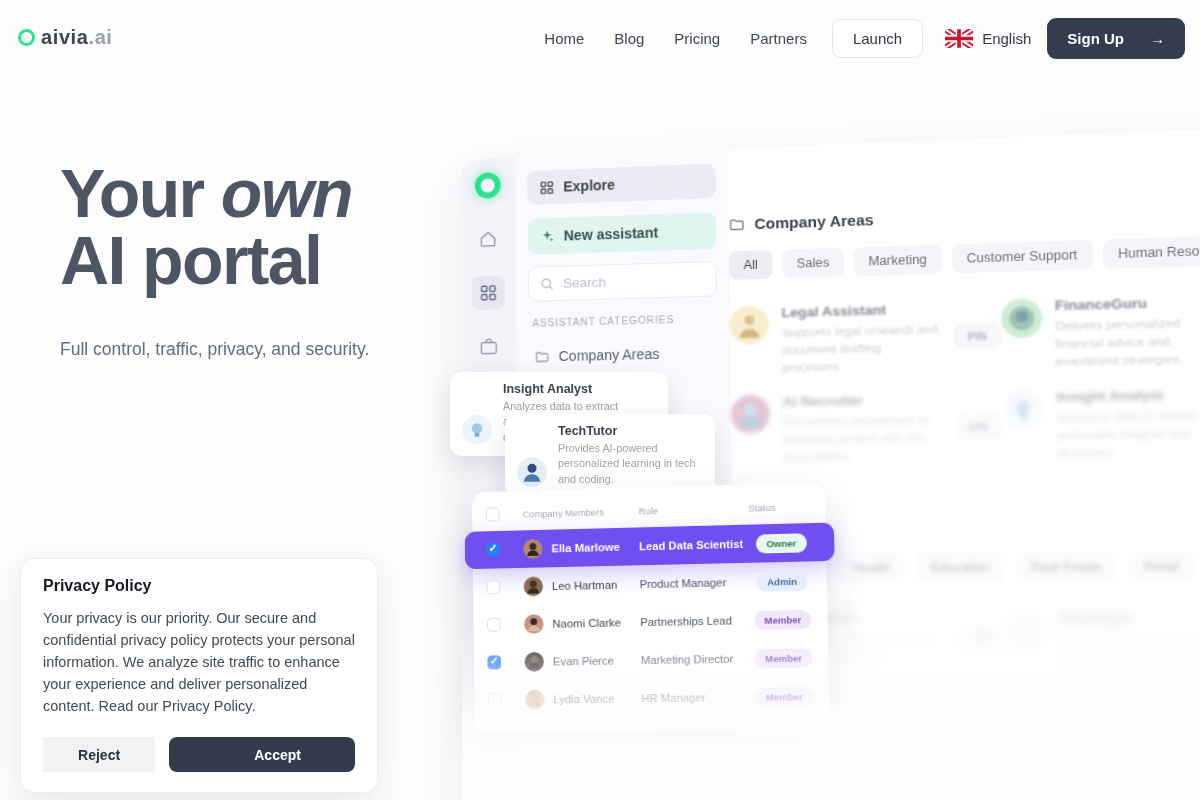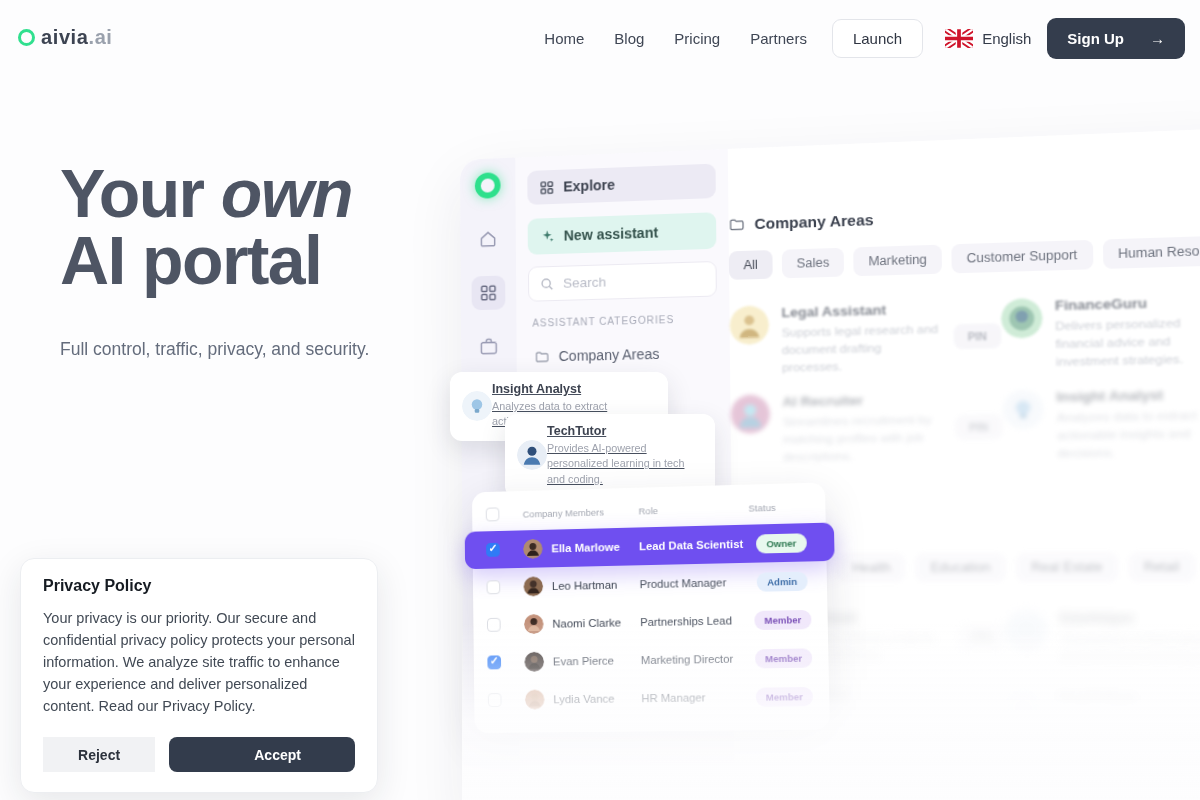--- a/index.html
+++ b/index.html
@@ -140,21 +140,21 @@
   .acard p { font-size: 11.8px; line-height: 1.42; color:#b2b6c0; width: 150px; }
   .pin { background:#f3f2f7; border-radius: 8px; padding: 6px 13px; font-size: 10.5px; font-weight:700; color:#9498a3; align-self:center; }
 
   .blur1 { filter: blur(1.1px); opacity: .66; }
   .blur2 { filter: blur(2.3px); opacity: .40; }
   .blur3 { filter: blur(4px); opacity: .18; }
 
   
   .tip {
     position:absolute; background:#fff; border-radius: 12px; padding: 10px 14px 11px 12px;
-    box-shadow: 0 9px 26px rgba(40,45,65,.13); display:flex; align-items:center; z-index: 30; text-decoration: underline;
+    box-shadow: 0 9px 26px rgba(40,45,65,.13); display:flex; gap: 11px; align-items:flex-end; z-index: 30;
   }
   .tip .tav { width: 30px; height: 30px; border-radius:50%; flex:none; }
   .tip h5 { font-size: 12.5px; font-weight: 700; color:#3d4350; margin-bottom: 3px; }
   .tip p { font-size: 10.8px; line-height: 1.42; color:#9ea2ad; }
 
   
   .members {
     position:absolute; left: 470px; top: 487px; width: 356px; z-index: 35;
     background:#fff; border-radius: 14px; box-shadow: 0 14px 40px rgba(35,40,60,.13);
     transform: perspective(1400px) rotateY(-6deg) rotateX(2deg) rotateZ(-1.1deg);

